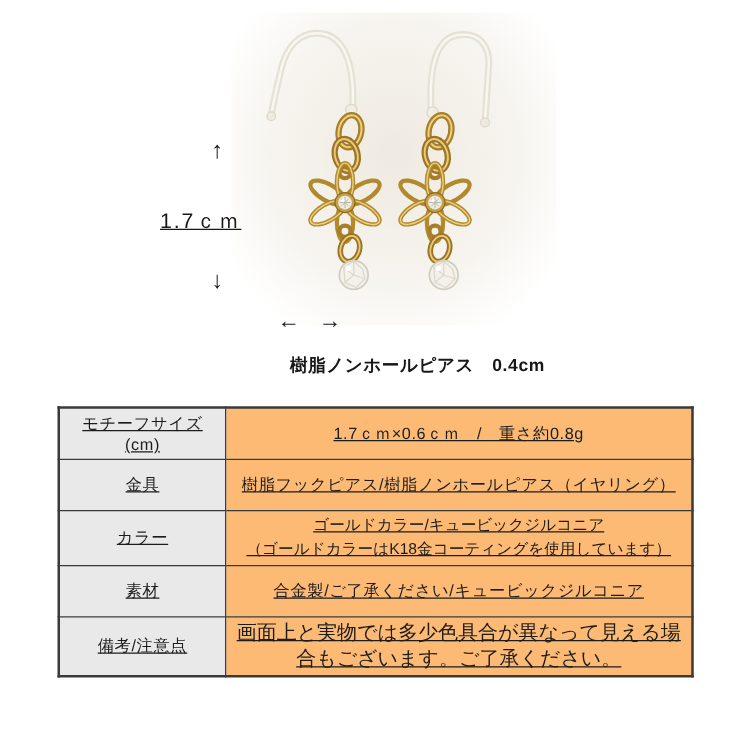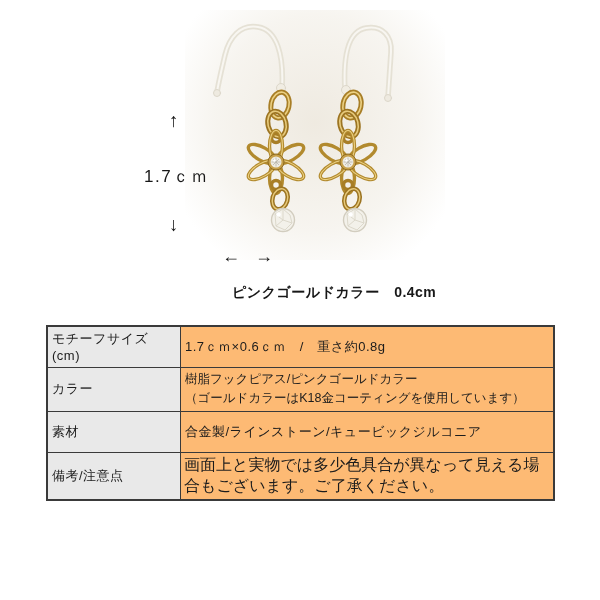--- a/index.html
+++ b/index.html
@@ -21,22 +21,23 @@
   .width-line{display:flex;align-items:center;gap:15px;font-size:17px;}
   .width-line .h-arrow{font-size:18px;}
   .caption{font-size:14px;font-weight:700;letter-spacing:0.5px;}
   table.spec{
     position:absolute;left:46px;top:325px;width:509px;
     border-collapse:collapse;table-layout:fixed;
     border:2px solid #3a3a3a;
   }
   table.spec th,table.spec td{
     border:1.5px solid #3a3a3a;
-    text-align:left;vertical-align:middle;
+    text-align:center;vertical-align:middle;
     padding:2px 4px;
+    text-decoration:underline;
   }
   table.spec th{
     width:124px;background:#e9e9e9;
     font-weight:400;font-size:13px;letter-spacing:0.5px;
   }
   table.spec td{background:#fdba74;font-size:13px;letter-spacing:0.5px;}
   tr.r0{height:41px;} tr.r1{height:41px;} tr.r2{height:44px;}
   tr.r3{height:41px;} tr.r4{height:43px;} tr.r5{height:42px;}
   tr.r2 td{font-size:12.5px;line-height:1.5;letter-spacing:0;}
   tr.r5 td{font-size:16px;letter-spacing:0;padding:2px 3px;}
@@ -97,46 +98,50 @@
       <path d="M 345,91 C 343,57 348,31 366,28 C 383,25 392,37 391,52 C 390,68 389,84 388,97" stroke="#f8f6f1" stroke-width="2"></path>
       <circle cx="388" cy="98" r="3.5" fill="#eeeae0" stroke="#dcd7ca" stroke-width="1"></circle>
       <circle cx="346" cy="90" r="4.5" fill="#f1ede3" stroke="#dcd7ca" stroke-width="1"></circle>
     </g>
 
     <use href="#chainflower" transform="translate(276,162)"></use>
     <use href="#chainflower" transform="translate(348,162)"></use>
   </svg>
 
   <span class="ann arrow-v" style="left:169px;top:111px;">↑</span>
-  <span class="ann dim-label" style="left:144px;top:165px;">1.7ｃｍ</span>
+  <span class="ann dim-label" style="left:128px;top:165px;text-decoration:underline;">1.7ｃｍ</span>
   <span class="ann arrow-v" style="left:169px;top:215px;">↓</span>
 
   <div class="ann width-line" style="left:222px;top:246px;">
     <span class="h-arrow">←</span>
     <span class="h-arrow">→</span>
   </div>
 
-  <div class="ann caption" style="left:232px;top:284px;">ピンクゴールドカラー　0.4cm</div>
+  <div class="ann caption" style="left:232px;top:284px;">樹脂ノンホールピアス　0.4cm</div>
 </div>
 
 <table class="spec">
   <tbody>
     <tr class="r0">
       <th>モチーフサイズ(cm)</th>
       <td>1.7ｃｍ×0.6ｃｍ　/　重さ約0.8g</td>
     </tr>
+    <tr class="r1">
+      <th>金具</th>
+      <td>樹脂フックピアス/樹脂ノンホールピアス（イヤリング）</td>
+    </tr>
     <tr class="r2">
       <th>カラー</th>
       <td>
-        <div>樹脂フックピアス/ピンクゴールドカラー</div>
+        <div>ゴールドカラー/キュービックジルコニア</div>
         <div>（ゴールドカラーはK18金コーティングを使用しています）</div>
       </td>
     </tr>
     <tr class="r3">
       <th>素材</th>
-      <td>合金製/ラインストーン/キュービックジルコニア</td>
+      <td>合金製/ご了承ください/キュービックジルコニア</td>
     </tr>
     <tr class="r5">
       <th>備考/注意点</th>
       <td>画面上と実物では多少色具合が異なって見える場合もございます。ご了承ください。</td>
     </tr>
   </tbody>
 </table>
 
 </body></html>

